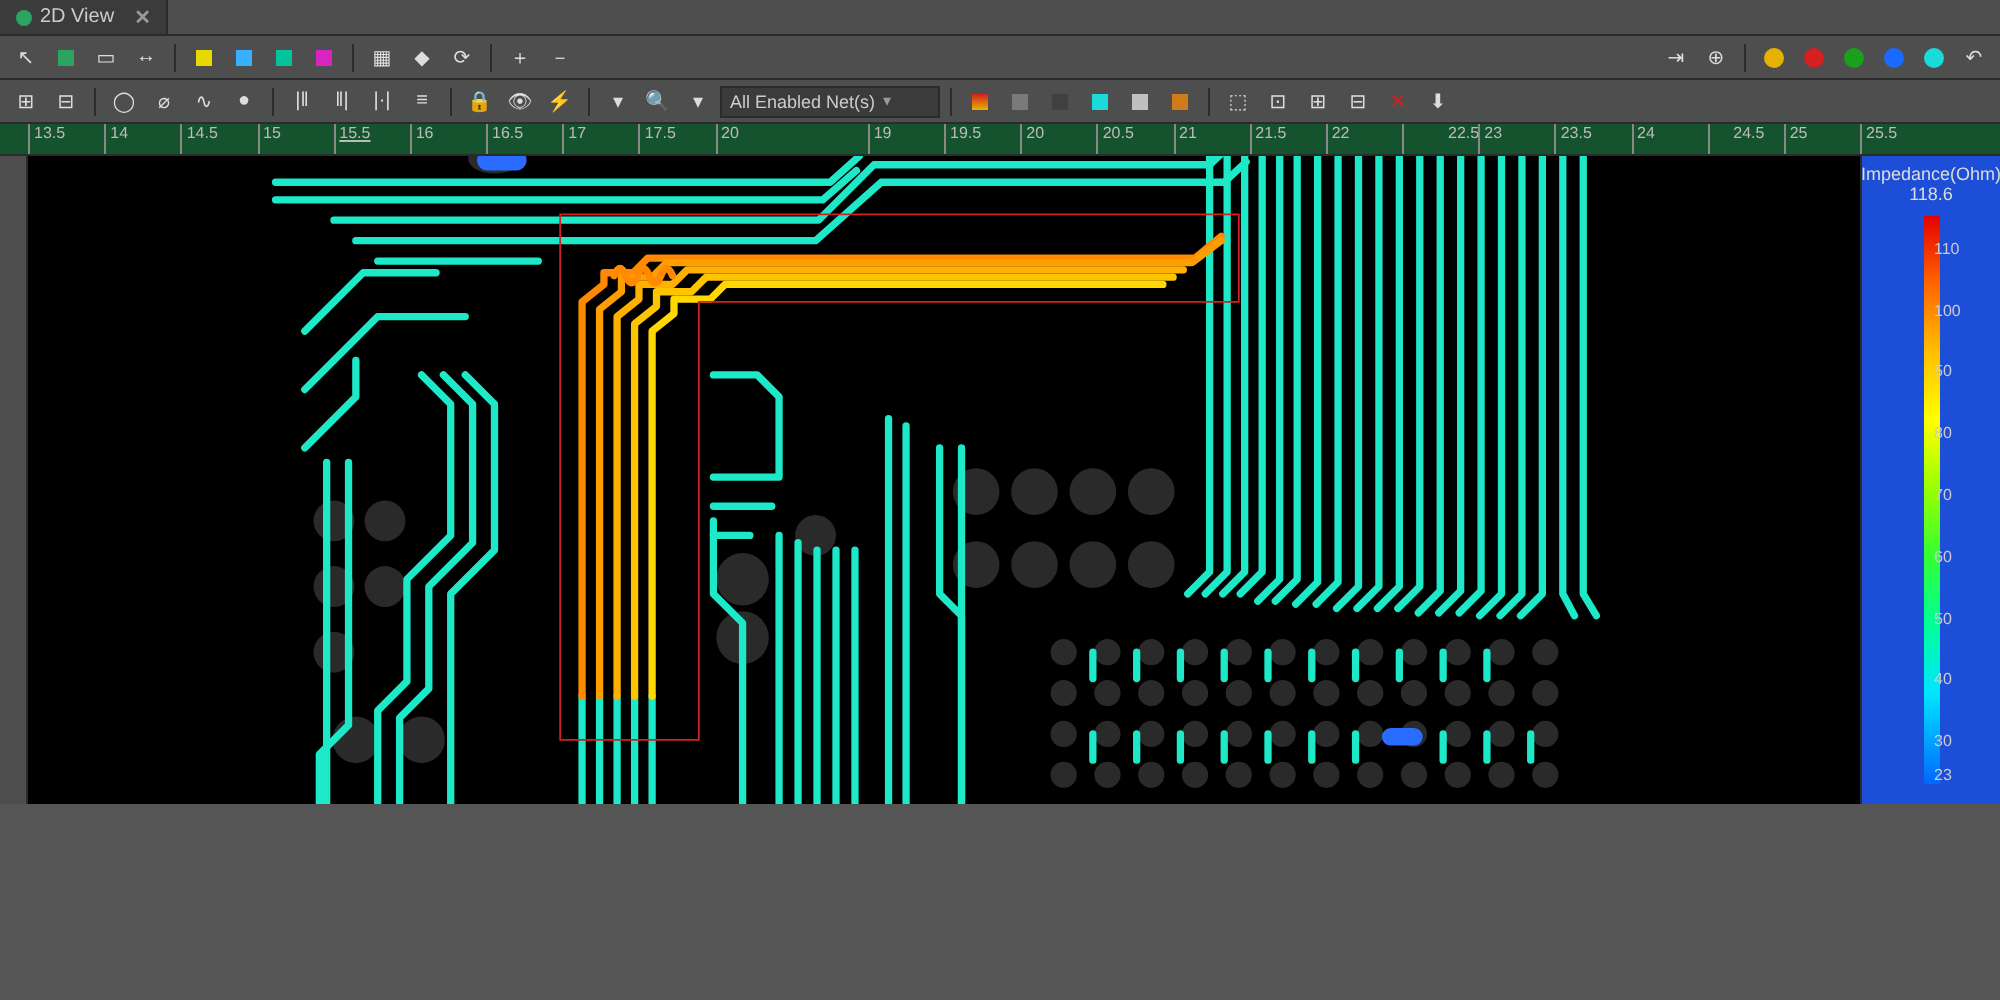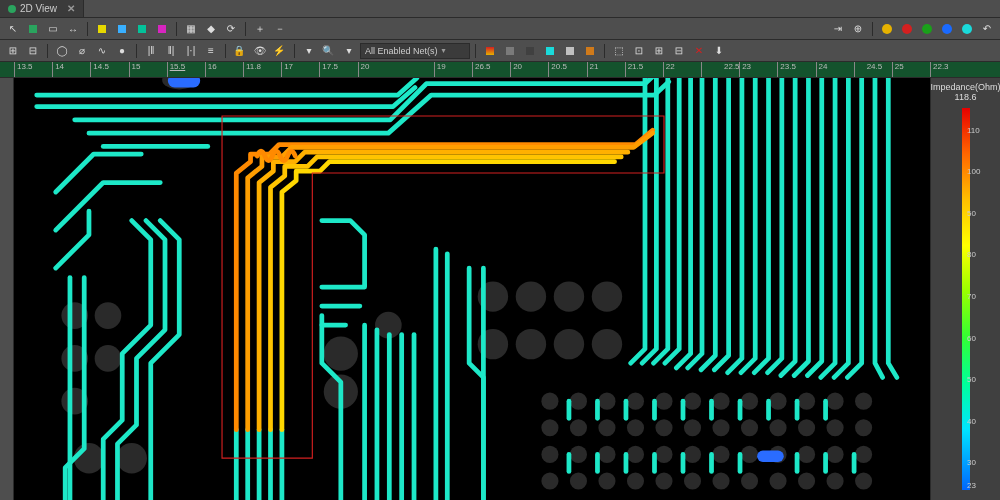--- a/index.html
+++ b/index.html
@@ -1,32 +1,32 @@
 <!DOCTYPE html>
 <html><head>
 <meta charset="utf-8">
 <style>
   *{margin:0;padding:0;box-sizing:border-box;}
   html,body{width:1000px;height:500px;overflow:hidden;background:#555;font-family:Tahoma,Arial,sans-serif;font-size:10px;color:#ccc;}
-  .app{position:relative;width:1000px;height:500px;display:flex;flex-direction:column;}
+  .app{position:relative;width:1000px;height:402px;display:flex;flex-direction:column;}
   .tabbar{height:18px;background:#4e4e4e;display:flex;align-items:center;border-bottom:1px solid #2b2b2b;}
   .tab{display:flex;align-items:center;gap:4px;padding:0 8px;height:100%;background:#3b3b3b;border-right:1px solid #2b2b2b;font-size:10px;}
   .tab .dot{width:8px;height:8px;border-radius:50%;background:#2aa45e;display:inline-block;}
   .tab .x{margin-left:6px;color:#999;font-weight:bold;cursor:pointer;}
   .toolbar{height:22px;background:#4e4e4e;display:flex;align-items:center;gap:2px;padding:0 4px;border-bottom:1px solid #2b2b2b;}
   .tbtn{width:18px;height:18px;display:flex;align-items:center;justify-content:center;border-radius:2px;color:#ddd;}
   .tsep{width:1px;height:14px;background:#2b2b2b;margin:0 3px;}
   .dropdown{height:16px;background:#3b3b3b;border:1px solid #2b2b2b;padding:0 4px;display:flex;align-items:center;gap:4px;font-size:9px;color:#ccc;}
   .dropdown .arrow{font-size:8px;color:#999;}
   .ruler{height:16px;background:#14532d;position:relative;border-bottom:1px solid #2b2b2b;overflow:hidden;color:#bbb;font-size:8px;}
   .ruler .tick{position:absolute;top:0;height:16px;border-left:1px solid #888;padding-left:2px;line-height:10px;}
   .body{flex:1;display:flex;position:relative;}
   .vruler{width:14px;background:#4e4e4e;border-right:1px solid #2b2b2b;}
   .canvas{flex:1;position:relative;background:#000;overflow:hidden;}
-  .legend{width:70px;background:#404040;position:relative;border-left:1px solid #2b2b2b;display:flex;flex-direction:column;align-items:center;padding:4px 0;}
+  .legend{width:70px;background:#1d4ed8;position:relative;border-left:1px solid #2b2b2b;display:flex;flex-direction:column;align-items:center;padding:4px 0;}
   .legend-title{font-size:9px;color:#ddd;}
   .legend-max{font-size:9px;color:#ddd;}
   .legend-bar{position:relative;width:8px;flex:1;margin:6px 0;background:linear-gradient(to bottom,#e60000 0%,#ff6600 12%,#ffbf00 24%,#ffff00 36%,#99ff00 48%,#33ff33 60%,#00ff99 72%,#00e6ff 84%,#0066ff 100%);} 
   .legend-ticks{position:absolute;left:36px;top:30px;bottom:14px;width:28px;}
   .legend-ticks span{position:absolute;left:0;font-size:8px;color:#ccc;}
   .sq{width:8px;height:8px;display:inline-block;}
   
   .canvas svg{position:absolute;inset:0;width:100%;height:100%;}
   .selbox{stroke:#d42020;stroke-width:1.2;fill:none;}
 </style>
@@ -145,39 +145,39 @@
     <span class="tbtn">⬇</span>
   </div>
 
   <div class="ruler" id="hruler">
       <div class="tick" style="left: 14px;">13.5</div>
       <div class="tick" style="left: 52.1667px;">14</div>
       <div class="tick" style="left: 90.3333px;">14.5</div>
       <div class="tick" style="left: 128.5px;">15</div>
       <div class="tick" style="left: 166.667px; text-decoration: underline;">15.5</div>
       <div class="tick" style="left: 204.833px;">16</div>
-      <div class="tick" style="left: 243px;">11.8</div>
+      <div class="tick" style="left: 243px;">16.5</div>
       <div class="tick" style="left: 281.167px;">17</div>
       <div class="tick" style="left: 319.333px;">17.5</div>
       <div class="tick" style="left: 357.5px;">20</div>
       <div class="tick" style="left: 395.667px; margin-top: 47px;">18.5</div>
       <div class="tick" style="left: 433.833px;">19</div>
-      <div class="tick" style="left: 472px;">26.5</div>
+      <div class="tick" style="left: 472px;">19.5</div>
       <div class="tick" style="left: 510.167px;">20</div>
       <div class="tick" style="left: 548.333px;">20.5</div>
       <div class="tick" style="left: 586.5px;">21</div>
       <div class="tick" style="left: 624.667px;">21.5</div>
       <div class="tick" style="left: 662.833px;">22</div>
       <div class="tick" style="left: 701px; padding-left: 22px;">22.5</div>
       <div class="tick" style="left: 739.167px;">23</div>
       <div class="tick" style="left: 777.333px;">23.5</div>
       <div class="tick" style="left: 815.5px;">24</div>
       <div class="tick" style="left: 853.667px; padding-left: 12px;">24.5</div>
       <div class="tick" style="left: 891.833px;">25</div>
-      <div class="tick" style="left: 930px;">22.3</div>
+      <div class="tick" style="left: 930px;">25.5</div>
     </div>
 
   <div class="body">
     <div class="vruler"></div>
 
     <div class="canvas">
       <svg viewBox="0 0 916 444">
 
         <g fill="#2a2a2a">
           <circle cx="40" cy="250" r="14"></circle>

